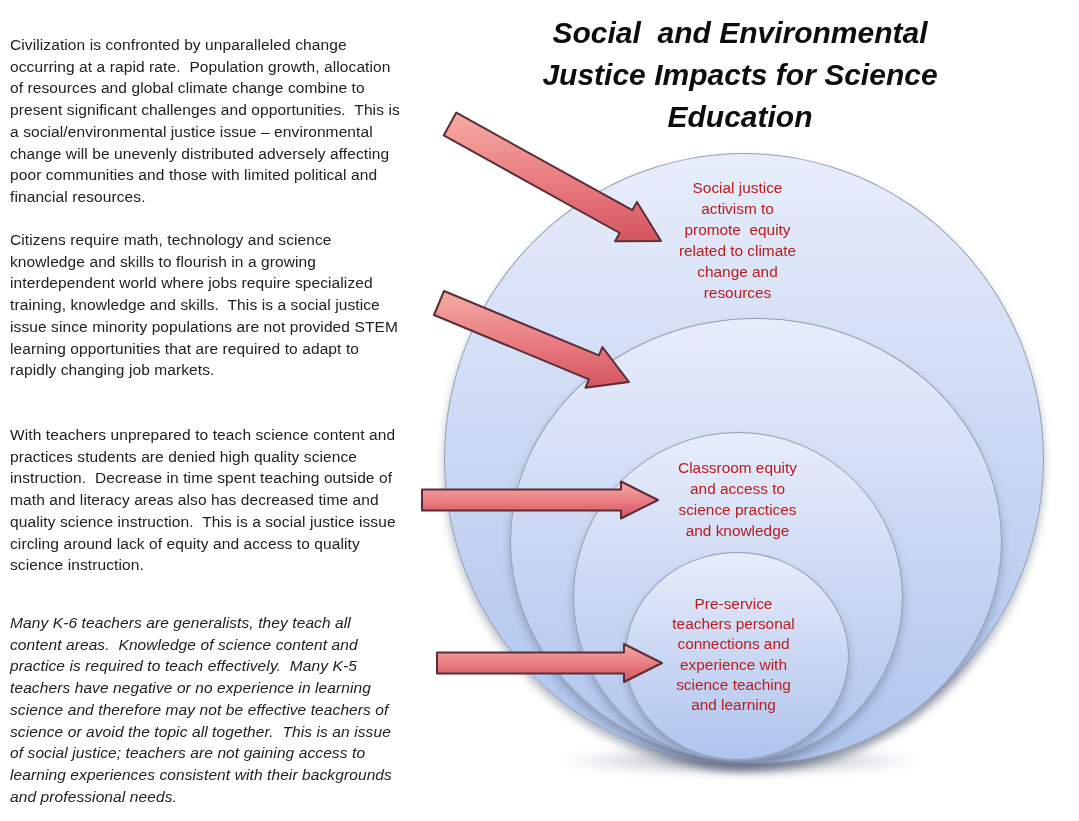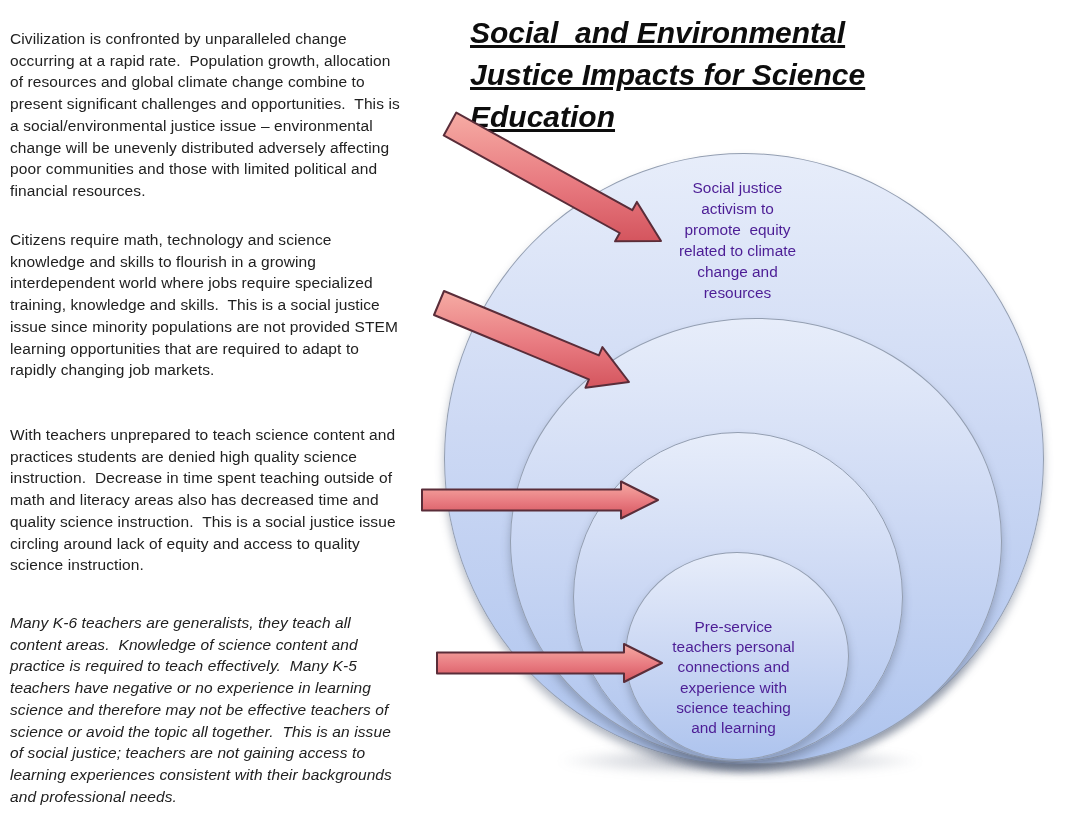--- a/index.html
+++ b/index.html
@@ -14,37 +14,36 @@
   .para{
     position:absolute;
     left:10px;
     width:445px;
     font-size:15.5px;
     line-height:21.7px;
     color:#212121;
     white-space:pre;              
     letter-spacing:0.1px;
   }
-  #para1{top:28px;}
+  #para1{top:34px;}
   #para2{top:229px;}
   #para3{top:424px;}
   #para4{top:612px;font-style:italic;}
 
   
   #title{
     position:absolute;
     left:470px;top:12px;width:540px;
-    text-align:left;
+    text-align:center;
     font-size:30px;
     line-height:42px;
     font-weight:bold;
     font-style:italic;
     color:#0d0d0d;
     white-space:pre;
-    text-decoration:underline;
   }
 
   
   .circle{
     position:absolute;
     border-radius:50%;
     border:1.6px solid #939eb1;
     background:linear-gradient(to bottom,#e7edfa 0%,#cdd9f4 45%,#aec4ee 100%);
     box-shadow:0 6px 8px rgba(96,106,128,0.45);
   }
@@ -63,27 +62,27 @@
     z-index:0;
   }
 
   
   .circle-label{
     position:absolute;
     z-index:10;
     text-align:center;
     font-size:15.4px;
     line-height:21px;
-    color:#4c1d95;
+    color:#b91c1c;
     white-space:pre;
   }
   #label1{left:635px;top:177px;width:205px;}
   #label2{left:660px;top:360px;width:150px;}
   #label3{left:640px;top:457px;width:195px;}
-  #label4{left:630px;top:594px;width:207px;line-height:20.2px;margin-top:23px;}
+  #label4{left:630px;top:594px;width:207px;line-height:20.2px;}
 
   
   #arrows{
     position:absolute;left:0;top:0;width:1079px;height:821px;
     z-index:20;pointer-events:none;
   }
   #arrows polygon{
     fill:url(#arrowGrad);
     stroke:#5a2d39;
     stroke-width:2;
@@ -137,20 +136,24 @@
   <div id="circle2" class="circle"></div>
   <div id="circle3" class="circle"></div>
   <div id="circle4" class="circle"></div>
 
   <div id="label1" class="circle-label">Social justice
 activism to
 promote  equity
 related to climate
 change and
 resources</div>
+  <div id="label3" class="circle-label">Classroom equity
+and access to
+science practices
+and knowledge</div>
   <div id="label4" class="circle-label">Pre-service
 teachers personal
 connections and
 experience with
 science teaching
 and learning</div>
 
   <svg id="arrows" viewBox="0 0 1079 821" xmlns="http://www.w3.org/2000/svg">
     <defs>
       <linearGradient id="arrowGrad" x1="0" y1="0" x2="0" y2="1">

